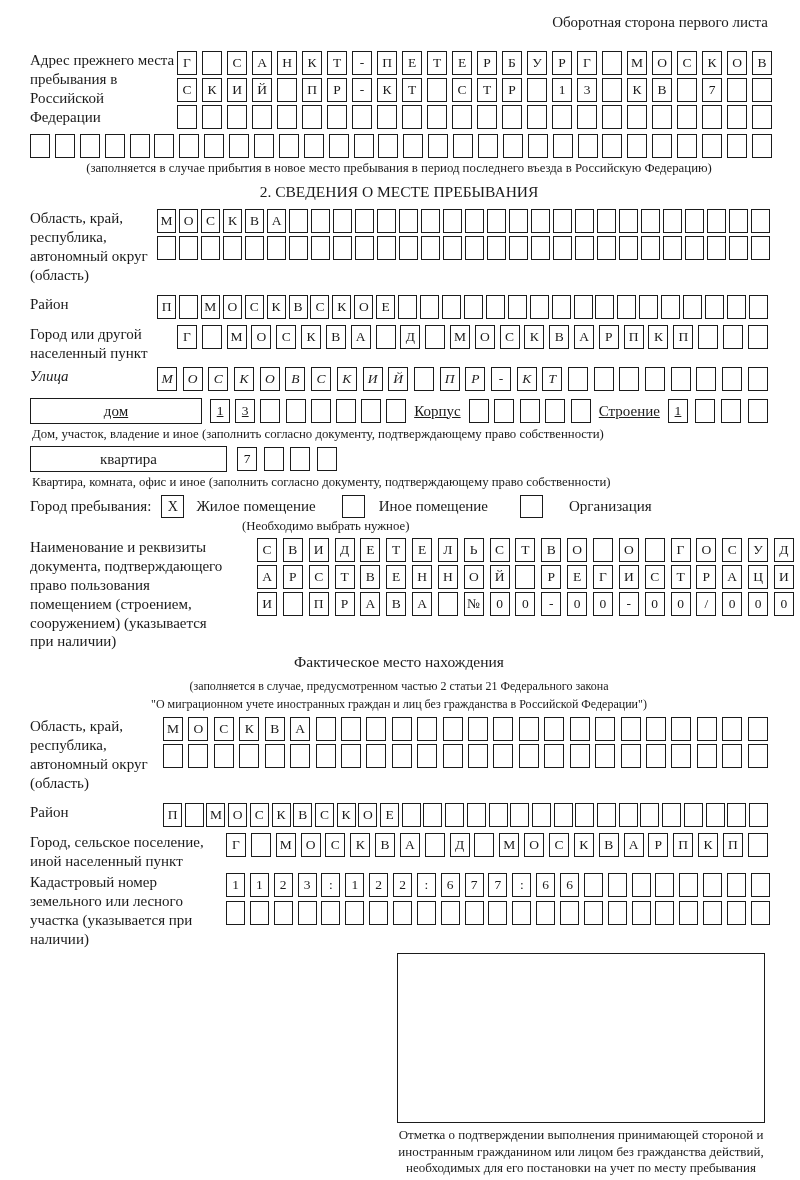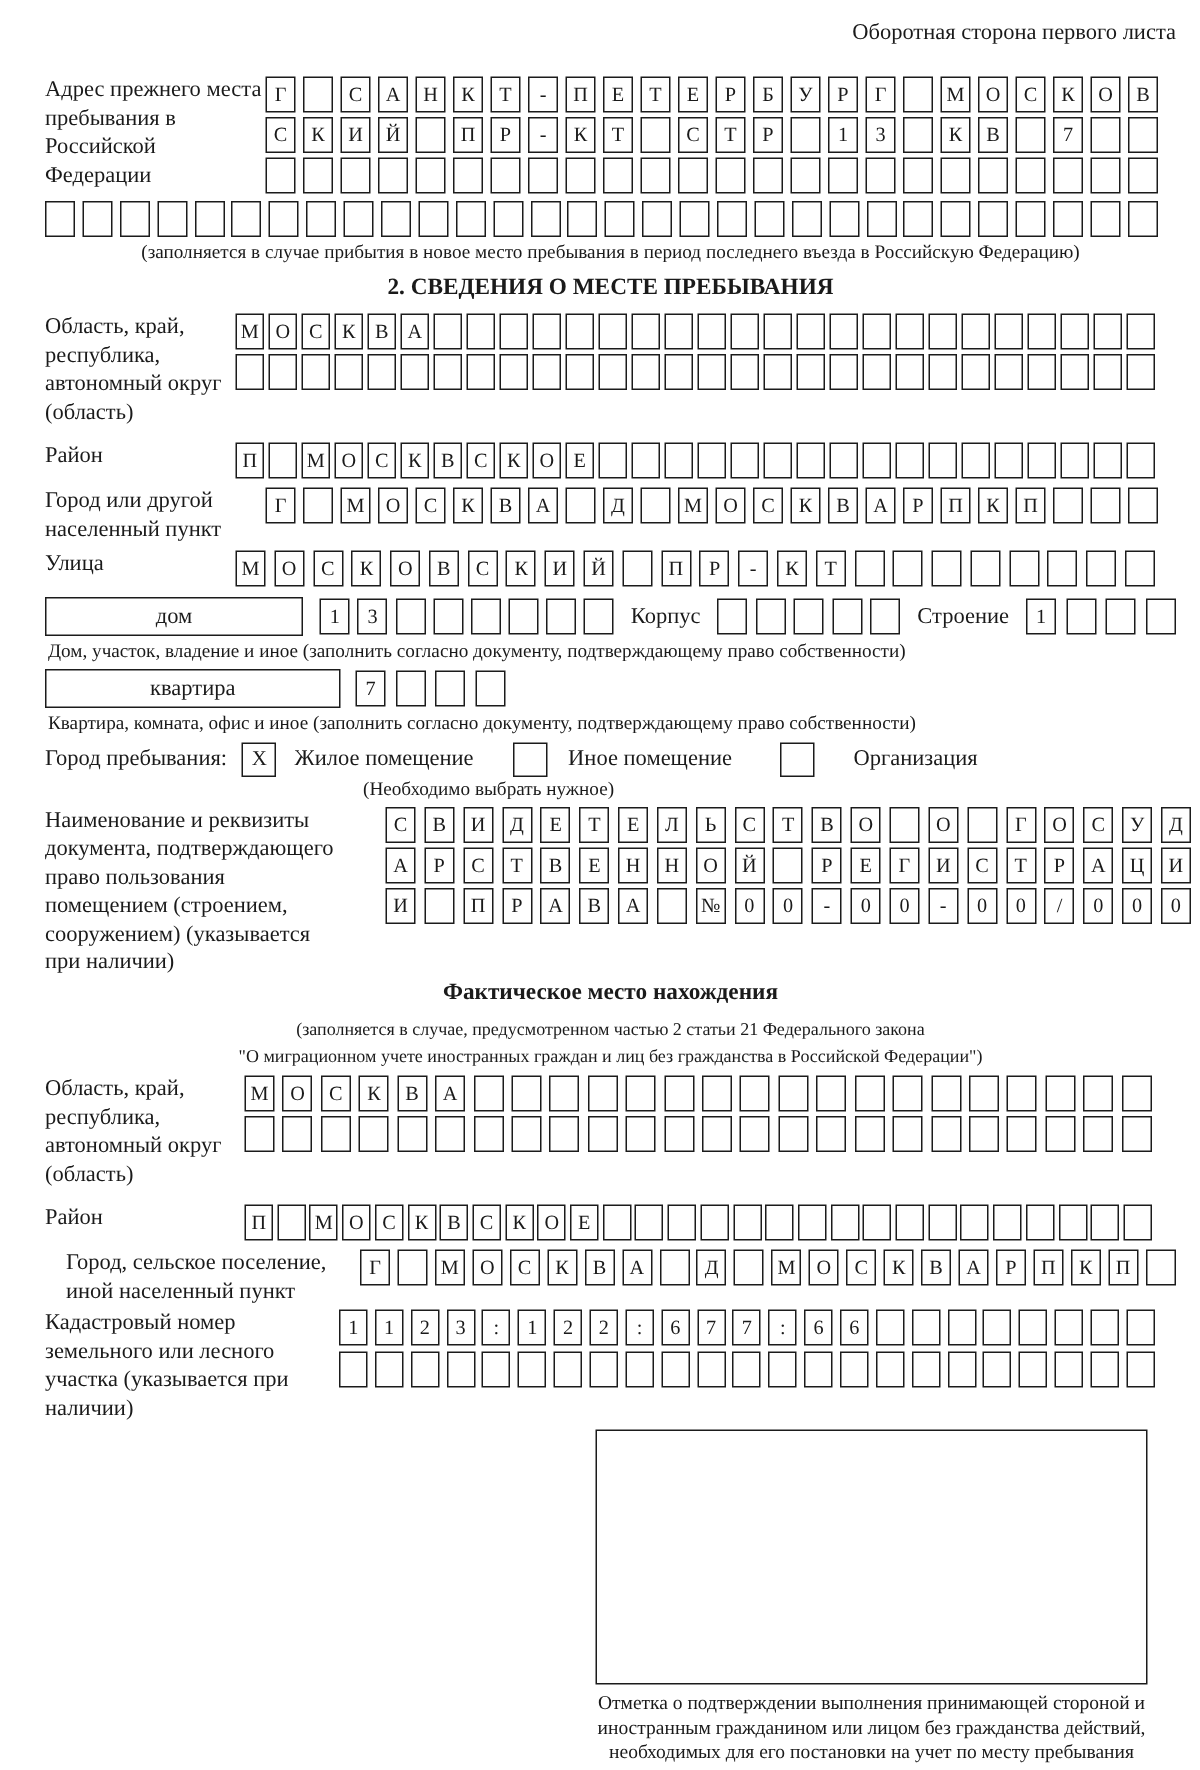--- a/index.html
+++ b/index.html
@@ -1,18 +1,18 @@
 <!DOCTYPE html>
 <html><head>
 <meta charset="utf-8">
 <style>
   html,body { margin:0; padding:0; background:#fff; }
   .page {
     width:800px; height:1180px; box-sizing:border-box;
-    padding:14px 16px 0 30px; position:relative; overflow:hidden;
+    padding:14px 32px 0 30px; position:relative; overflow:hidden;
     font-family:"Liberation Serif","DejaVu Serif",serif; color:#1a1a1a; background:#fff;
   }
   .side-note { text-align:right; font-size:15px; margin-bottom:20px; }
   .row { display:flex; align-items:flex-start; }
   .lbl { font-size:15px; line-height:1.26; }
   .cells { display:flex; justify-content:space-between; margin-bottom:3px; }
   .cb {
     height:24px; box-sizing:border-box; border:1.5px solid #1b1b1b;
     display:flex; align-items:center; justify-content:center;
     font-size:13.5px; background:#fff; flex:0 0 auto;
@@ -30,42 +30,42 @@
   .c28f { width:605px; } .c28f .cb { width:19px; }
   .c22 { width:544px; } .c22 .cb { width:20px; }
   .c23 { width:544px; margin-bottom:4px; } .c23 .cb { width:19px; }
   .lbl-w147 { width:147px; flex:0 0 147px; }
   .lbl-w127 { width:127px; flex:0 0 127px; }
   .lbl-w133 { width:133px; flex:0 0 133px; }
   .lbl-w193 { width:193px; flex:0 0 193px; margin-right:10px; }
   .lbl-w186 { width:186px; flex:0 0 186px; margin-right:10px; }
   .caption { font-size:12.8px; }
   .caption-center { text-align:center; }
-  .sec-title { text-align:center; font-weight:bold; font-size:15.5px; margin:7px 0 8px 0; }
+  .sec-title { text-align:center; font-weight:normal; font-size:15.5px; margin:7px 0 8px 0; }
   .named-box {
     box-sizing:border-box; border:1.5px solid #1b1b1b; height:26px;
     display:flex; align-items:center; justify-content:center; font-size:15px; background:#fff;
   }
   .inline-lbl { font-size:15px; white-space:nowrap; padding-top:3px; }
   .chk {
     width:23px; height:23px; box-sizing:border-box; border:1.5px solid #1b1b1b;
     display:flex; align-items:center; justify-content:center; font-size:14px;
   }
   .mesto-row { display:flex; align-items:center; margin-top:5px; }
   .mesto-row .t { font-size:15px; }
   .hint { font-size:12.8px; margin-left:212px; margin-top:1px; }
   .stamp-box {
     margin-left:367px; width:368px; height:170px;
     border:1.5px solid #1b1b1b; box-sizing:border-box; margin-top:4px;
   }
   .stamp-caption {
     margin-left:345px; width:412px; text-align:center;
     font-size:13px; line-height:1.3; margin-top:4px;
   }
-  .mb2 { margin-bottom:2px; } .mb3 { margin-bottom:3px; } .mb4 { margin-bottom:4px; }
+  .mb2 { margin-bottom:2px; } .mb3 { margin-bottom:3px; } .mb4 { margin-bottom:4px;font-style:italic; }
   .mt4 { margin-top:4px; }
   .fact-captions { text-align:center; font-size:12px; line-height:1.45; margin-bottom:4px; }
 </style>
 </head>
 <body>
 
 <div class="page">
 
   <div class="side-note">Оборотная сторона первого листа</div>
 
@@ -341,21 +341,21 @@
         <div class="cb"></div>
         <div class="cb"></div>
         <div class="cb"></div>
         <div class="cb"></div>
         <div class="cb"></div>
         <div class="cb"></div>
         <div class="cb"></div>
       </div>
   </div>
 
-  <div class="row" style="justify-content:space-between; align-items:center;">
+  <div class="row" style="justify-content:space-between; align-items:center;text-decoration:underline;">
     <div class="named-box" style="width:172px;">дом</div>
     <div class="cells c8" style="margin-bottom:0;">
         <div class="cb">1</div>
         <div class="cb">3</div>
         <div class="cb"></div>
         <div class="cb"></div>
         <div class="cb"></div>
         <div class="cb"></div>
         <div class="cb"></div>
         <div class="cb"></div>

